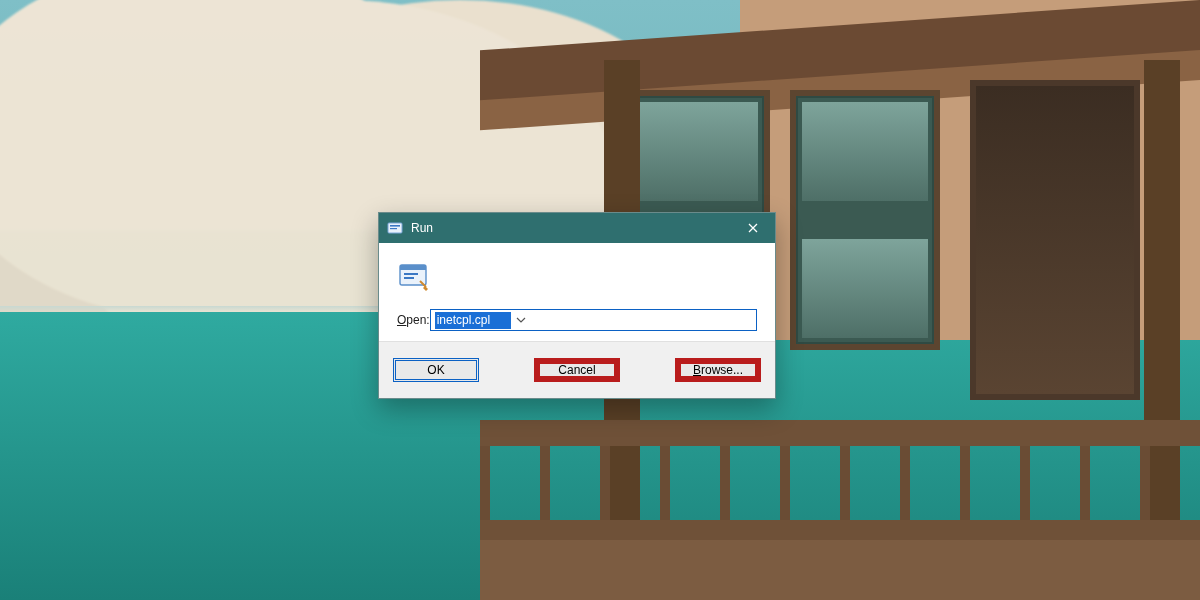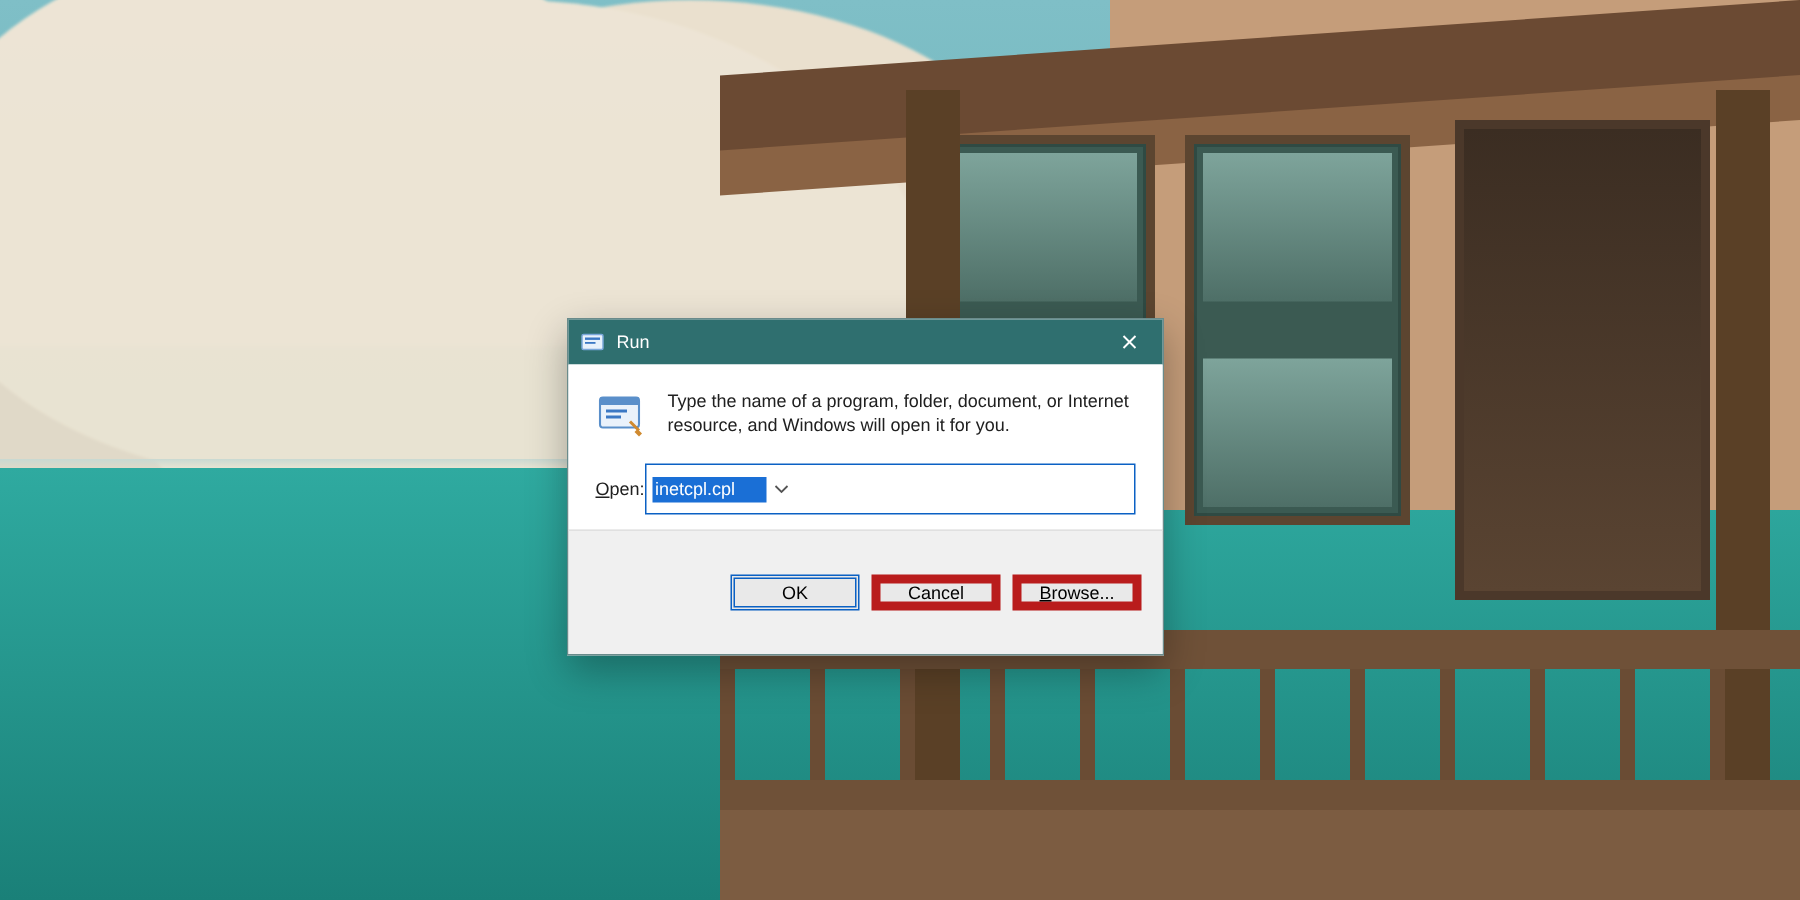--- a/index.html
+++ b/index.html
@@ -49,37 +49,37 @@
 
   .body { padding:16px 18px 10px 18px; background:#fff; }
   .body-row { display:flex; gap:14px; }
   .run-icon { width:34px; height:34px; flex:0 0 34px; display:flex; align-items:center; justify-content:center; }
   .desc { font-size:12px; line-height:1.35; color:#202020; }
 
   .open-row { display:flex; align-items:center; gap:0; margin-top:16px; }
   .open-label { font-size:12px; }
   .open-label u { text-decoration:underline; }
   .combo {
-    flex:1; height:34px; border:1px solid #0b61c4; display:flex; align-items:center;
+    flex:1; height:22px; border:1px solid #0b61c4; display:flex; align-items:center;
     padding:0 0 0 4px; position:relative; background:#fff;
   }
   .combo input {
     flex:1; border:none; outline:none; font-size:12px; font-family:inherit;
     color:#fff; background:#1a6fd6; padding:1px 2px; height:17px;
   }
   .combo input::selection { background:#1a6fd6; color:#fff; }
   .combo .inputwrap { background:#1a6fd6; display:inline-block; }
   .combo .chev {
     width:20px; height:21px; display:flex; align-items:center; justify-content:center;
     cursor:pointer; color:#444;
   }
 
   .footer {
     background:#f0f0f0; border-top:1px solid #e0e0e0;
-    padding:29px 14px; display:flex; justify-content:flex-end; gap:8px;
+    padding:16px 14px; display:flex; justify-content:space-between; gap:8px;
   }
   .btn {
     min-width:86px; height:24px; font-size:12px; font-family:inherit;
     background:#e9e9e9; border:6px solid #b91c1c; cursor:pointer;
     display:flex; align-items:center; justify-content:center; padding:0 10px;
   }
   .btn:focus, .btn.default {
     border:1px solid #0b61c4; outline:1px solid #0b61c4; outline-offset:-3px;
   }
   .btn u { text-decoration:underline; }
@@ -136,21 +136,20 @@
       <span class="run-icon">
         <svg width="34" height="34" viewBox="0 0 34 34">
           <rect x="3" y="6" width="26" height="20" rx="2" fill="#eaf2fb" stroke="#5a8fca" stroke-width="1.4"></rect>
           <rect x="3" y="6" width="26" height="5" fill="#5a8fca"></rect>
           <rect x="7" y="14" width="14" height="2" fill="#3b78c4"></rect>
           <rect x="7" y="18" width="10" height="2" fill="#3b78c4"></rect>
           <path d="M23 22 l6 6" stroke="#d08a2f" stroke-width="2"></path>
           <polygon points="28,27 31,30 29,32 26,29" fill="#d08a2f"></polygon>
         </svg>
       </span>
-      <div class="desc">Type the name of a program, folder, document, or Internet resource, and Windows will open it for you.</div>
     </div>
 
     <div class="open-row">
       <span class="open-label"><u>O</u><span>pen:</span></span>
       <div class="combo">
         <span class="inputwrap">
           <input type="text" value="inetcpl.cpl" style="width: 76.4px;">
         </span>
         <span class="chev">
           <svg width="10" height="6" viewBox="0 0 10 6">

